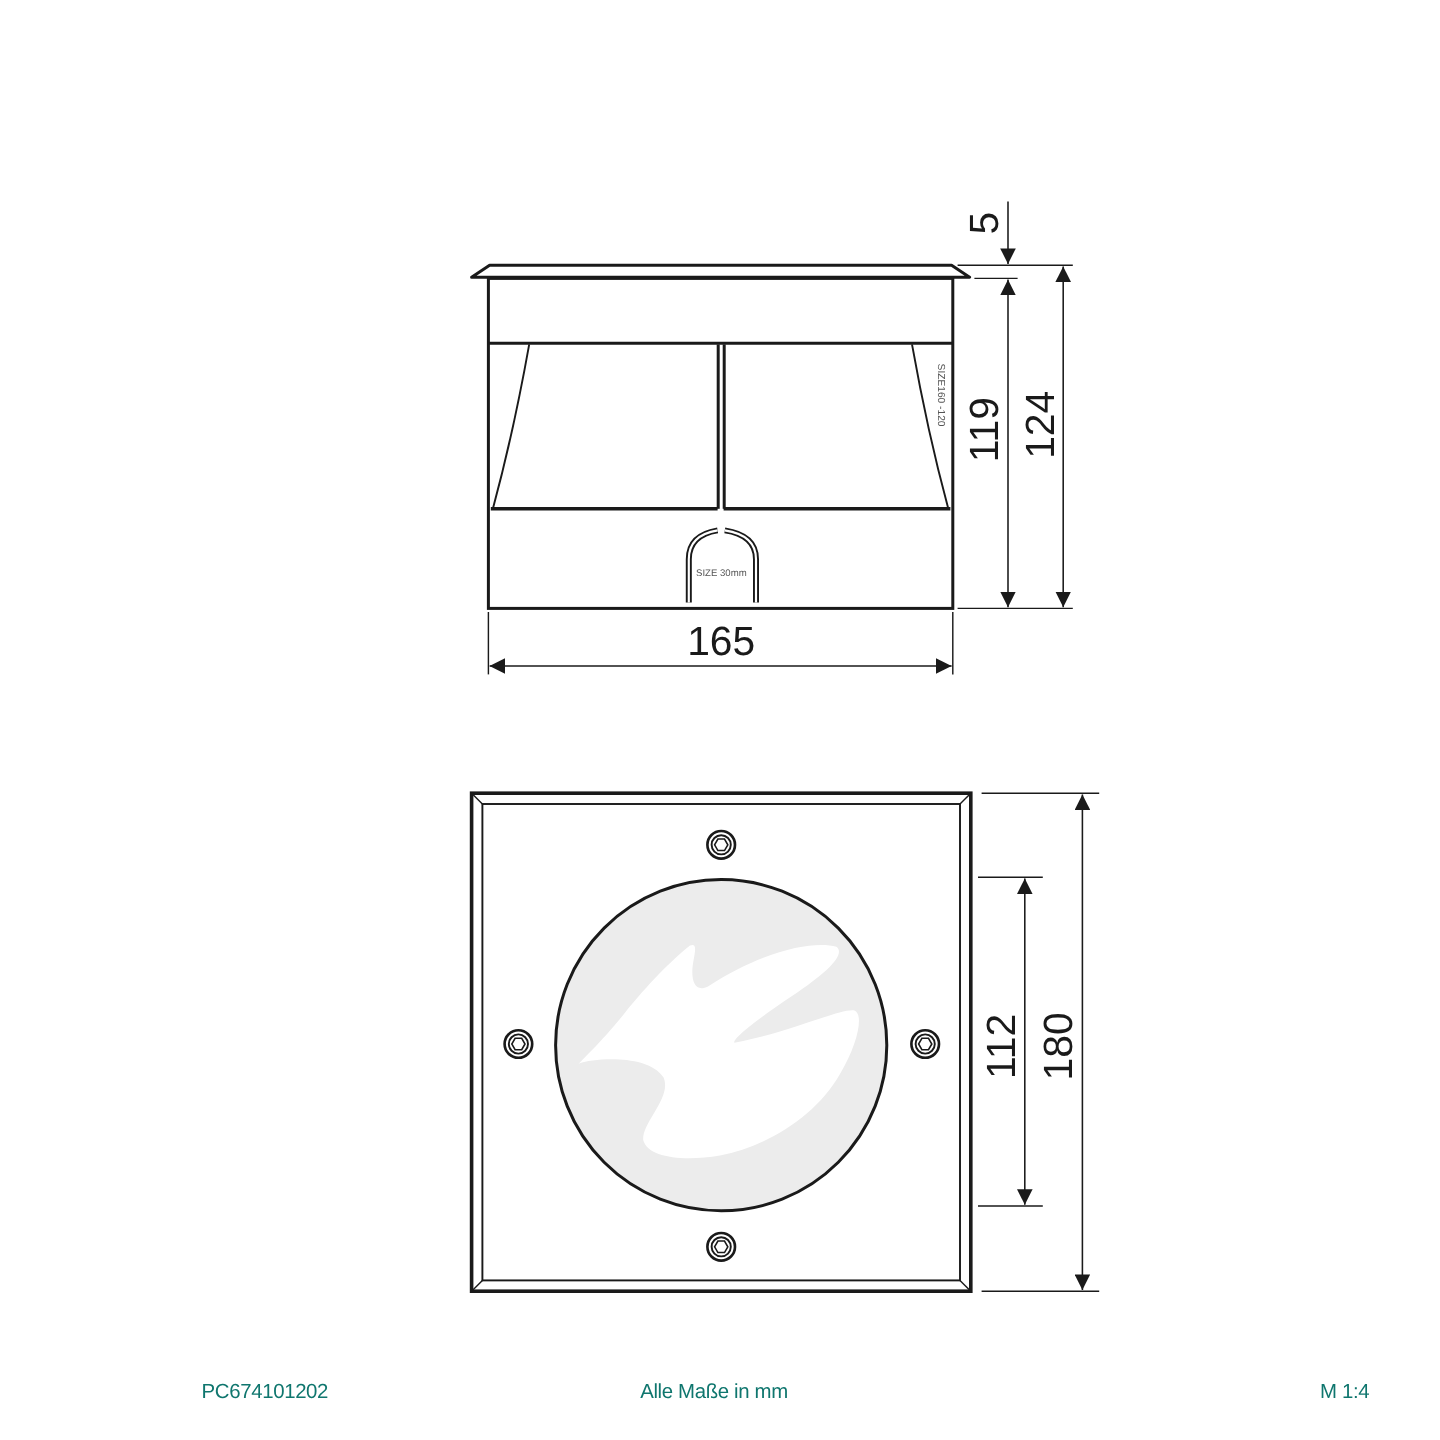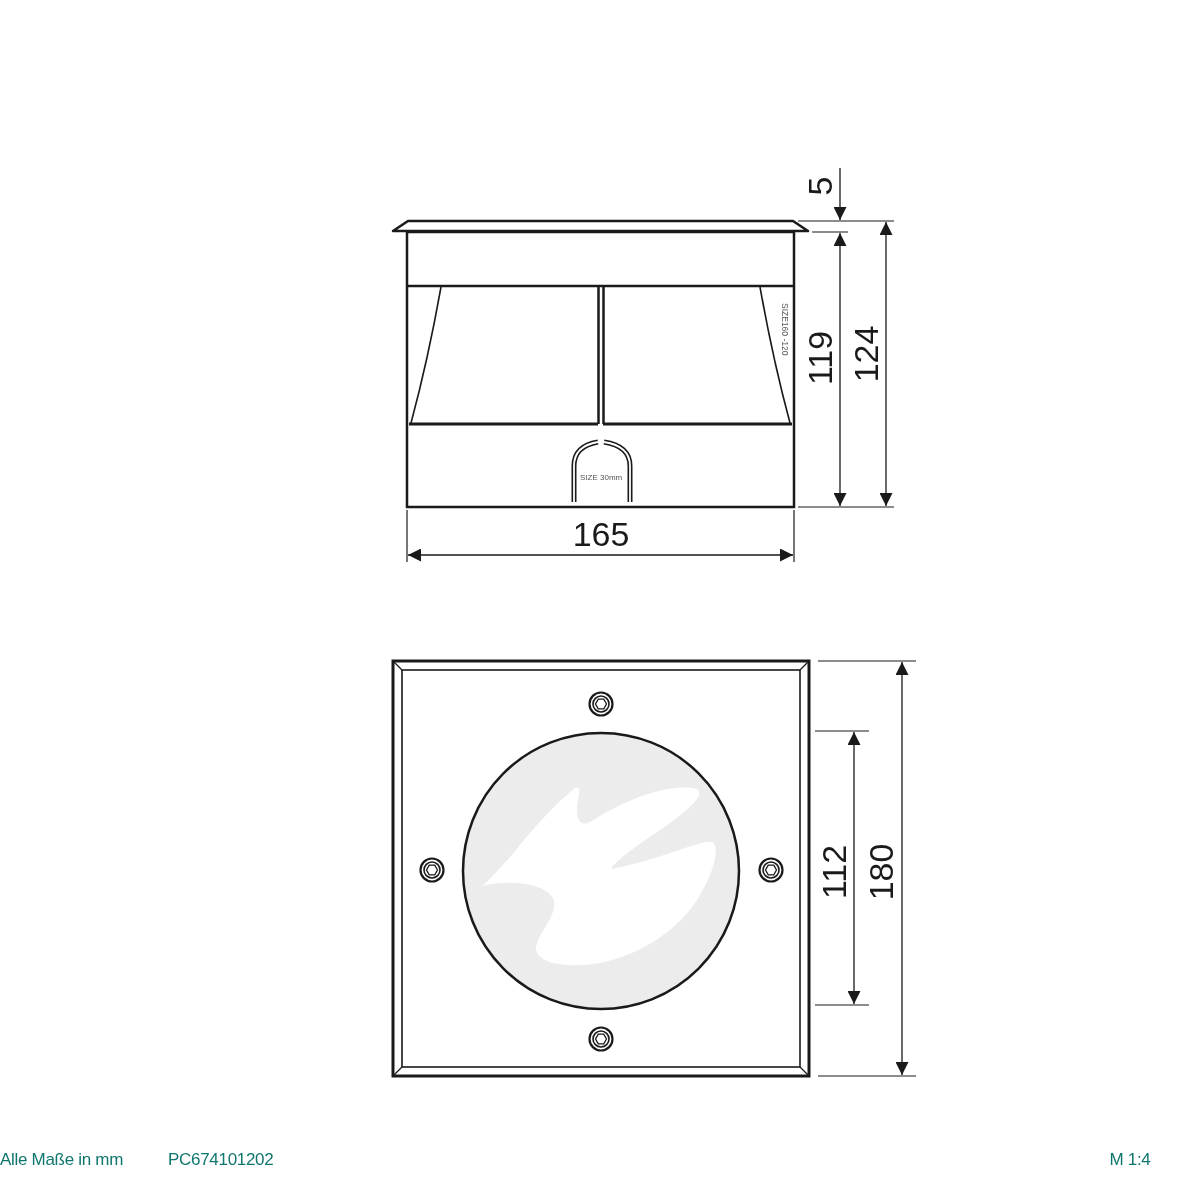--- a/index.html
+++ b/index.html
@@ -2,22 +2,22 @@
 <html><head>
   <meta charset="utf-8">
   <style>
     html, body { margin: 0; padding: 0; background: #ffffff; }
     body { width: 1200px; height: 1200px; position: relative; overflow: hidden; font-family: "Liberation Sans", sans-serif; }
     svg.drawing { position: absolute; left: 0; top: 0; }
     .dimtext { font-family: "Liberation Sans", sans-serif; fill: #1a1a1a; }
     .smalltext { font-family: "Liberation Sans", sans-serif; fill: #555; }
     .footer { position: absolute; top: 1150px; font-size: 17px; color: #0f766e; letter-spacing: -0.3px; }
     .footer.left { left: 168px; }
-    .footer.center { left: 0; width: 1190px; }
-    .footer.right { left: 1100px; width: 60px; text-align: center; }
+    .footer.center { left: 0; width: 1190px; text-align: center; }
+    .footer.right { left: 1100px; width: 60px; text-align: left; }
   </style>
 </head>
 <body>
 
 <svg class="drawing" width="1200" height="1200" viewBox="0 0 1200 1200" xmlns="http://www.w3.org/2000/svg">
   <defs>
     <marker id="arr" viewBox="0 0 10 10" refX="10" refY="5" markerWidth="13" markerHeight="13" orient="auto-start-reverse" markerUnits="userSpaceOnUse">
       <path d="M0,0 L10,5 L0,10 z" fill="#1a1a1a"></path>
     </marker>
   </defs>

